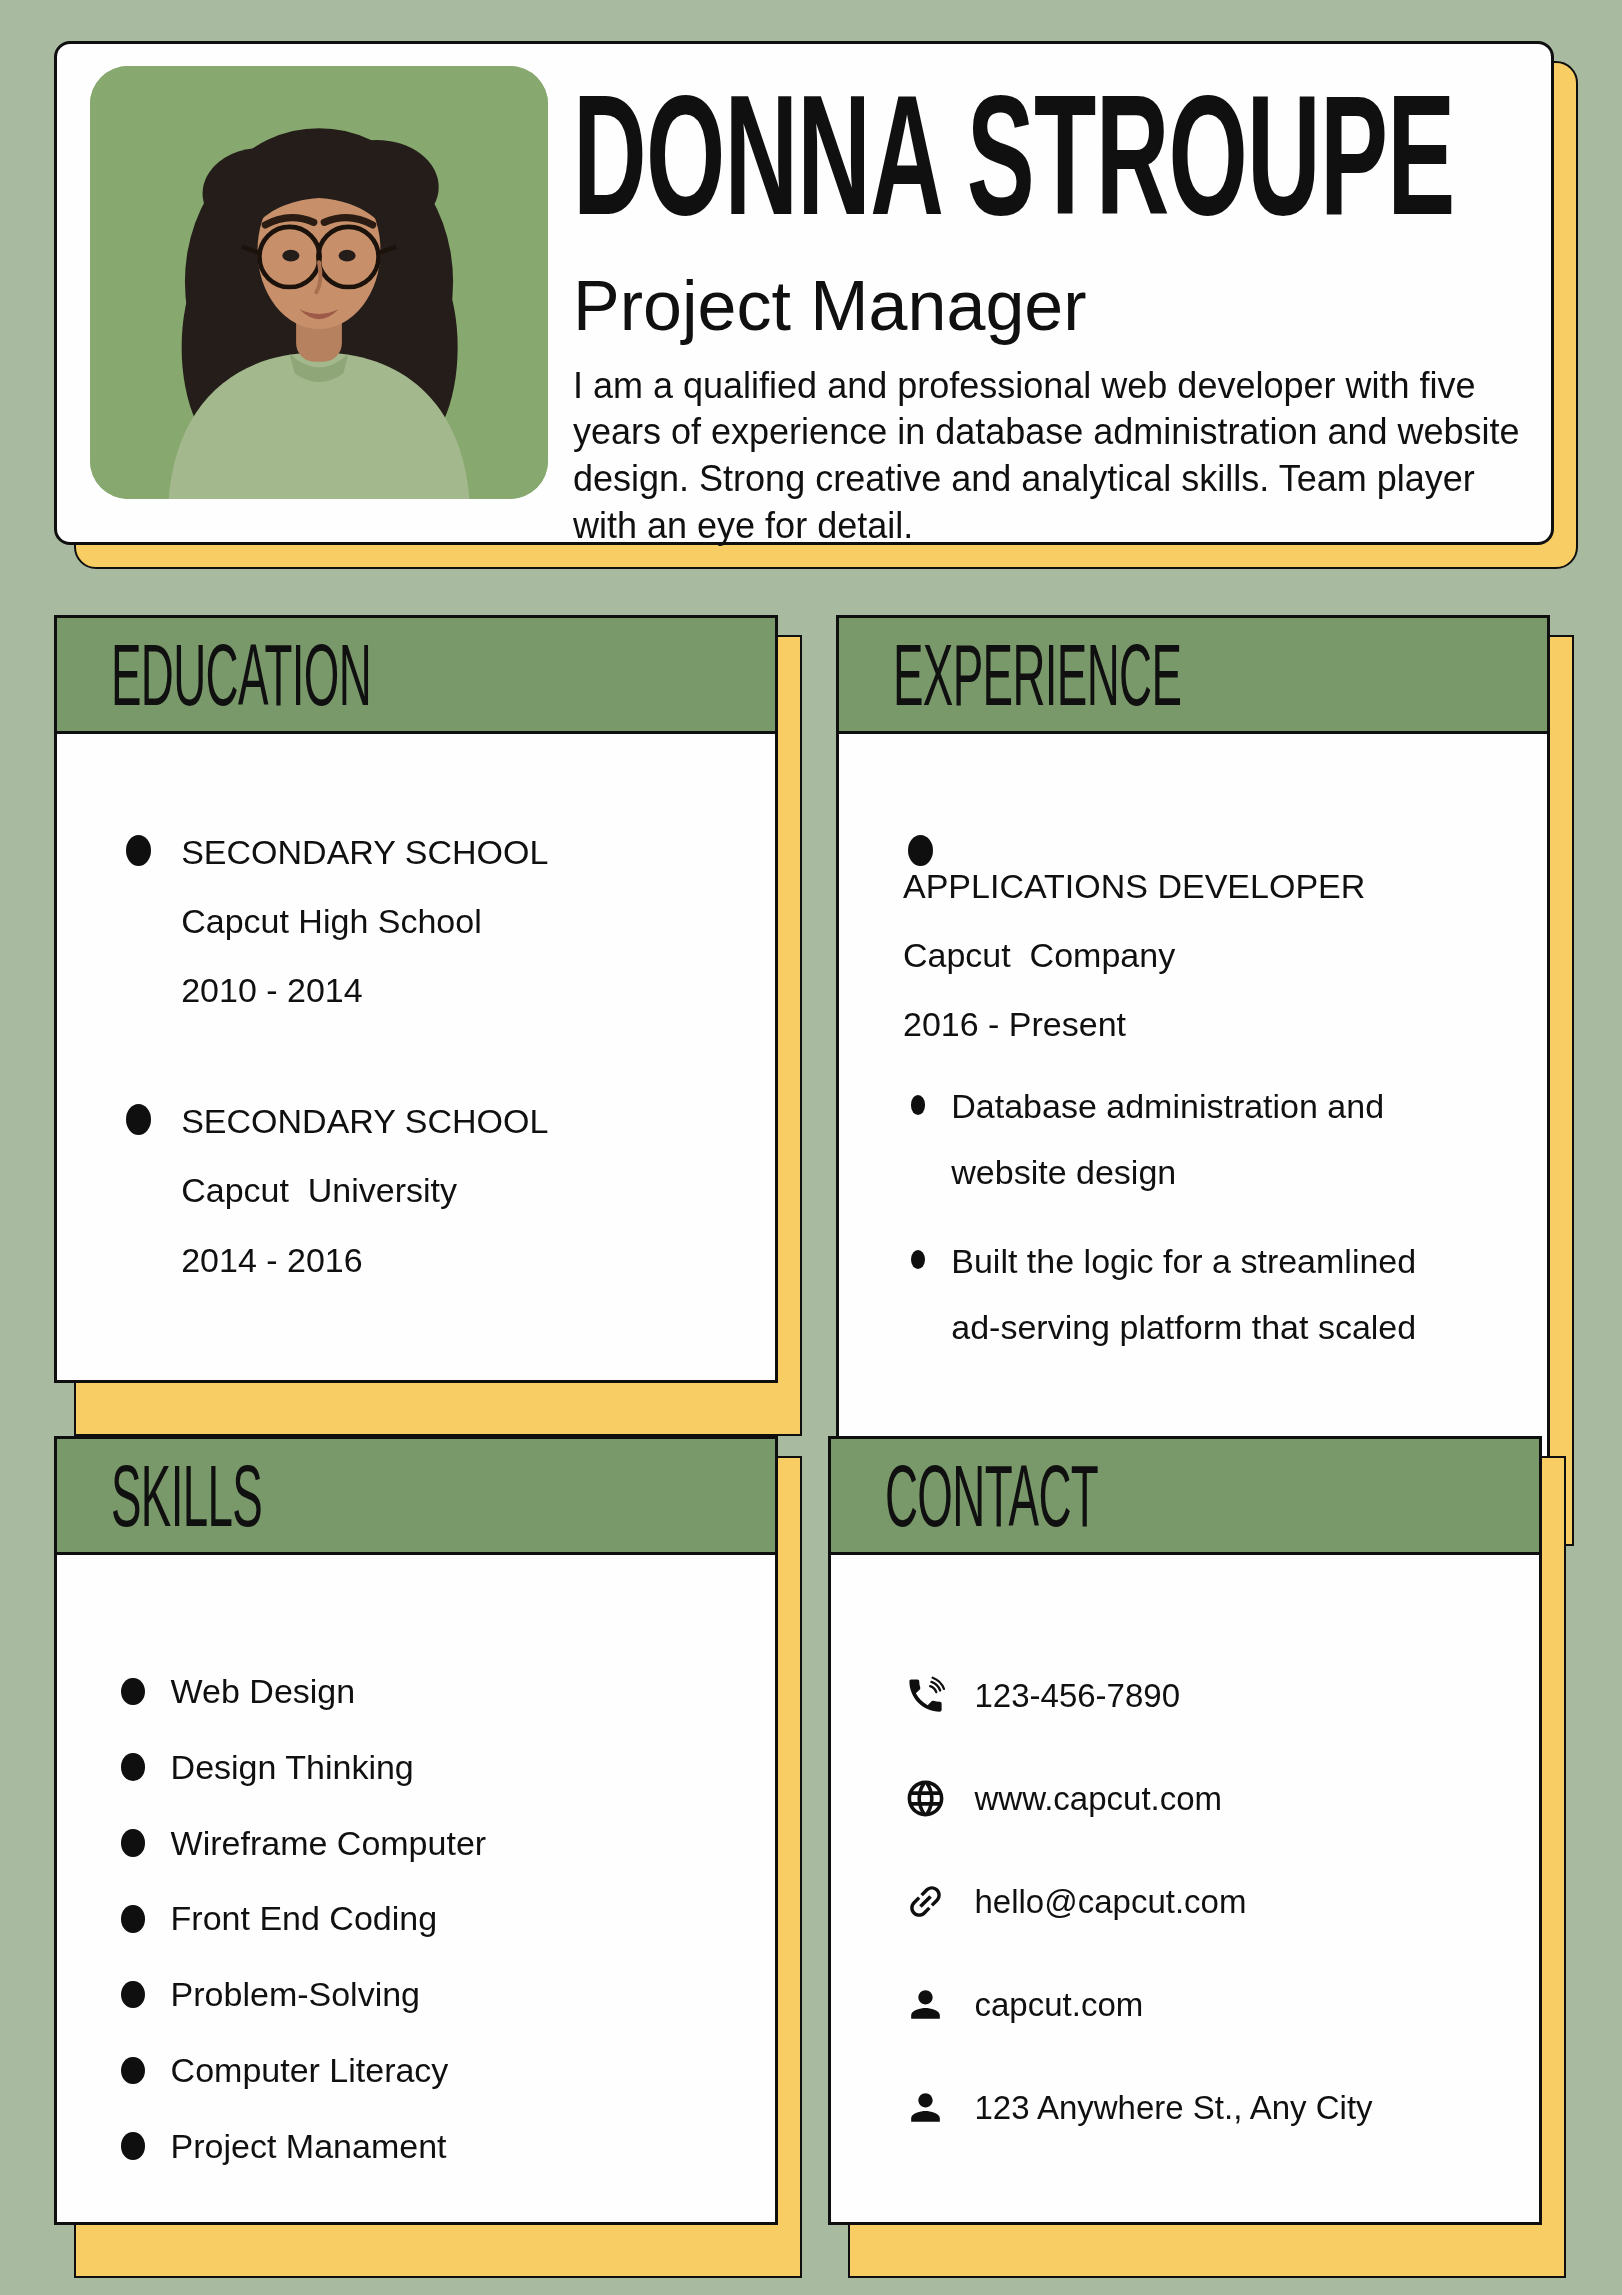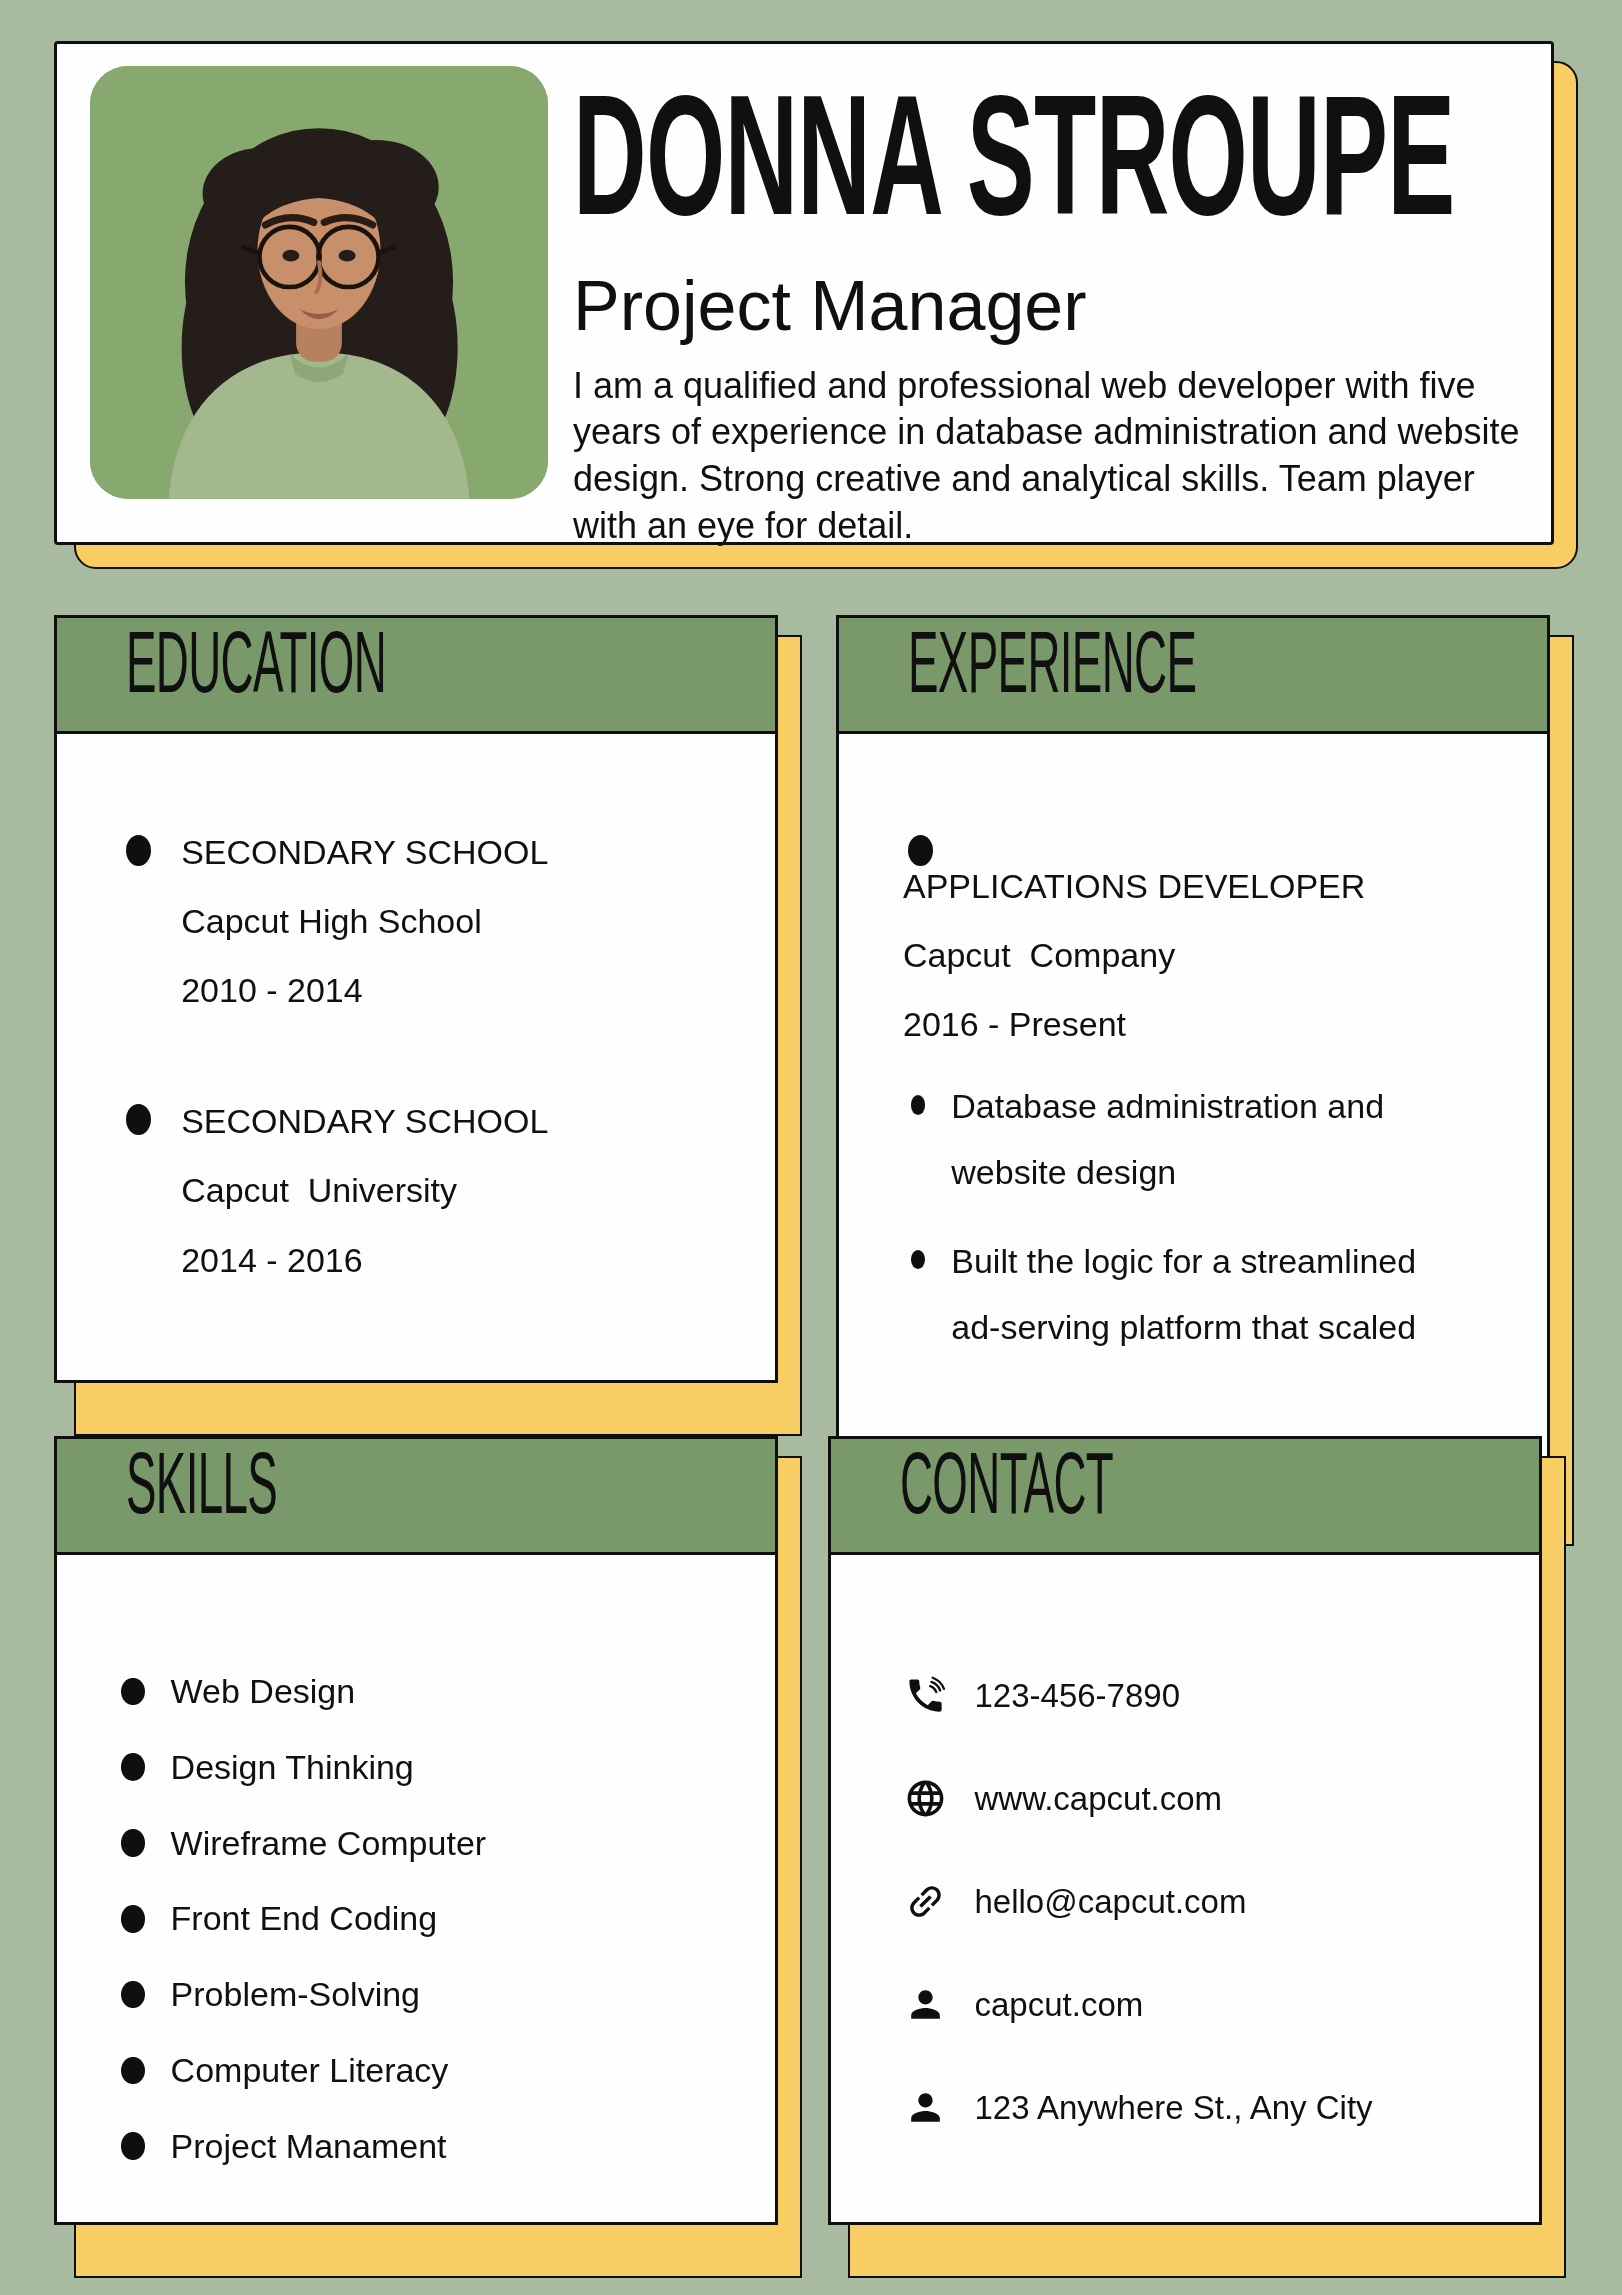--- a/index.html
+++ b/index.html
@@ -10,21 +10,21 @@
     color:#101010;
   }
   
   .header-wrap{position:absolute;left:54px;top:41px;width:1500px;height:504px;}
   .header-shadow{
     position:absolute;left:19.6px;top:19.6px;width:100%;height:100%;
     background:#f8cd64;border:2.6px solid #0f0f0f;border-radius:22px;
   }
   .header-card{
     position:absolute;inset:0;background:#fefefe;border:3.3px solid #0f0f0f;
-    border-radius:4px;display:flex;
+    border-radius:16px;display:flex;
   }
   .photo{
     position:absolute;left:33px;top:22px;width:458px;height:433px;
     border-radius:38px;overflow:hidden;background:#87a86e;
   }
   .photo svg{display:block;width:100%;height:100%;}
   .header-text{position:absolute;left:516px;top:31px;width:982px;}
   .name{
     margin:0;font-size:170px;font-weight:bold;line-height:.95;white-space:nowrap;
     letter-spacing:-1.3px;transform:scaleX(.60);transform-origin:left top;
@@ -40,21 +40,21 @@
   .panel .shadow{
     position:absolute;left:19.6px;top:19.6px;width:100%;height:calc(100% + 29.4px);
     background:#f8cd64;border:2.6px solid #0f0f0f;
   }
   .panel .card{
     position:absolute;inset:0;background:#fefefe;border:3.3px solid #0f0f0f;
     display:flex;flex-direction:column;
   }
   .card-header{
     height:113px;flex:none;background:#7a996a;border-bottom:3.3px solid #0f0f0f;
-    display:flex;padding-left:69px;
+    display:flex;align-items:center;padding-left:54px;
   }
   .card-header h3{
     margin:0;font-size:88px;font-weight:500;letter-spacing:-1.3px;line-height:1;
     transform:scaleX(.52);transform-origin:left center;white-space:nowrap;
   }
   .card-body{flex:1;overflow:hidden;padding:98px 26px 1px 64px;font-size:34px;}
   
   .entry{display:flex;align-items:flex-start;margin-bottom:62px;}
   .big-bullet{
     flex:none;width:25px;height:31px;background:#0f0f0f;border-radius:50%;

